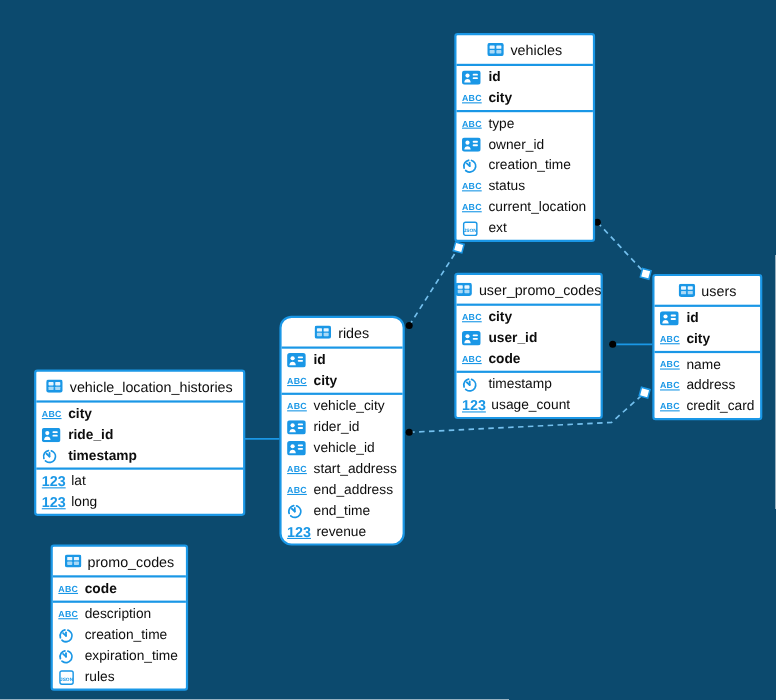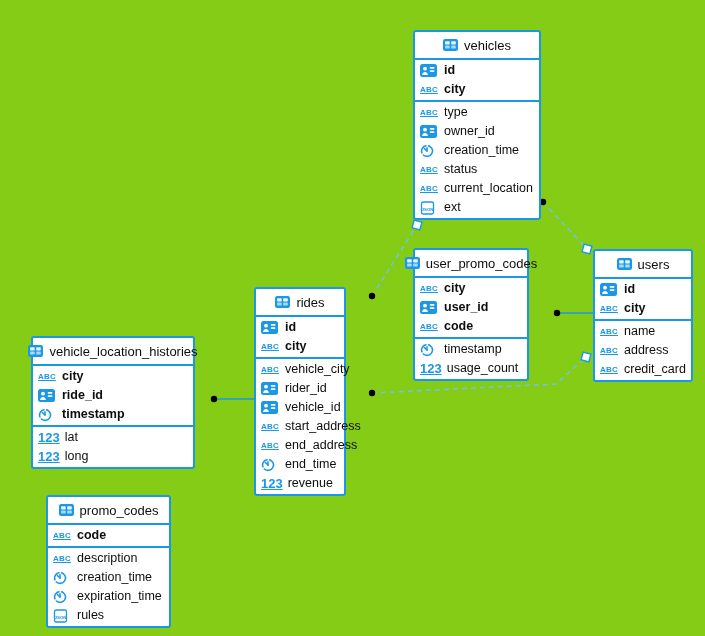--- a/index.html
+++ b/index.html
@@ -22,21 +22,21 @@
   .row{height:19px;display:flex;align-items:center;gap:5px;padding:0 5px;white-space:nowrap;}
   .row .ic{flex:0 0 19px;display:flex;align-items:center;justify-content:flex-start;}
   .section.pk .row{font-weight:700;}
   .ticon{font-size:8px;font-weight:800;color:var(--accent,#1a97e6);letter-spacing:.2px;line-height:1;text-decoration:underline;}
   .ticon.n{font-size:13px;font-weight:700;letter-spacing:0;}
   .lbl{line-height:1;}
 </style>
 </head>
 <body>
 
-<div id="canvas" style="background: #84cc16;">
+<div id="canvas" style="background: #0c4a6e;">
     <svg id="wires" width="705" height="636">
       <polyline points="214,399 254,399" fill="none" stroke="#1a97e6" stroke-width="1.5"></polyline>
       <circle cx="214" cy="399" r="3.2" fill="#000000"></circle>
       <polyline points="557,313 593,313" fill="none" stroke="#1a97e6" stroke-width="1.5"></polyline>
       <circle cx="557" cy="313" r="3.2" fill="#000000"></circle>
       <polyline points="372,296 417,225" fill="none" stroke="#74c0ee" stroke-width="1.5" stroke-dasharray="5 4"></polyline>
       <circle cx="372" cy="296" r="3.2" fill="#000000"></circle>
       <rect x="413" y="221" width="8" height="8" fill="#ffffff" stroke="#1a97e6" stroke-width="1.4" transform="rotate(15 417 225)"></rect>
       <polyline points="543,202 587,249" fill="none" stroke="#74c0ee" stroke-width="1.5" stroke-dasharray="5 4"></polyline>
       <circle cx="543" cy="202" r="3.2" fill="#000000"></circle>
@@ -123,21 +123,21 @@
           <span class="ic">
             <svg width="15" height="14" viewBox="0 0 15 14">
               <path d="M3.2 1h8.6a1.7 1.7 0 0 1 1.7 1.7v8.6a1.7 1.7 0 0 1-1.7 1.7H3.2a1.7 1.7 0 0 1-1.7-1.7V2.7A1.7 1.7 0 0 1 3.2 1z" fill="#fff" stroke="#1a97e6" stroke-width="1.3"></path>
               <text x="7.5" y="9.8" text-anchor="middle" font-size="4.4" font-weight="700" fill="#1a97e6" font-family="Liberation Sans, sans-serif">JSON</text>
             </svg>
           </span>
           <span class="lbl">ext</span>
         </div>
       </div>
     </div>
-    <div class="table" style="left: 413px; top: 248px; width: 116px;">
+    <div class="table" style="left: 413px; top: 248px; width: 135px;">
       <div class="tbl-header">
         <span class="ic">
           <svg width="15" height="12" viewBox="0 0 15 12">
             <rect width="15" height="12" rx="2.2" fill="#1a97e6"></rect>
             <rect x="2.1" y="2.3" width="4.6" height="3.1" rx="0.6" fill="#e8f5fe"></rect>
             <rect x="8.2" y="2.3" width="4.6" height="3.1" rx="0.6" fill="#e8f5fe"></rect>
             <rect x="2.1" y="6.5" width="4.6" height="3.1" rx="0.6" fill="#a9d9f6"></rect>
             <rect x="8.2" y="6.5" width="4.6" height="3.1" rx="0.6" fill="#a9d9f6"></rect>
           </svg>
         </span>
@@ -235,21 +235,21 @@
           <span class="lbl">address</span>
         </div>
         <div class="row">
           <span class="ic">
             <span class="ticon">ABC</span>
           </span>
           <span class="lbl">credit_card</span>
         </div>
       </div>
     </div>
-    <div class="table" style="left: 254px; top: 287px; width: 92px;">
+    <div class="table" style="left: 254px; top: 287px; width: 114px; border-radius: 11px;">
       <div class="tbl-header">
         <span class="ic">
           <svg width="15" height="12" viewBox="0 0 15 12">
             <rect width="15" height="12" rx="2.2" fill="#1a97e6"></rect>
             <rect x="2.1" y="2.3" width="4.6" height="3.1" rx="0.6" fill="#e8f5fe"></rect>
             <rect x="8.2" y="2.3" width="4.6" height="3.1" rx="0.6" fill="#e8f5fe"></rect>
             <rect x="2.1" y="6.5" width="4.6" height="3.1" rx="0.6" fill="#a9d9f6"></rect>
             <rect x="8.2" y="6.5" width="4.6" height="3.1" rx="0.6" fill="#a9d9f6"></rect>
           </svg>
         </span>
@@ -329,21 +329,21 @@
           <span class="lbl">end_time</span>
         </div>
         <div class="row">
           <span class="ic">
             <span class="ticon n">123</span>
           </span>
           <span class="lbl">revenue</span>
         </div>
       </div>
     </div>
-    <div class="table" style="left: 31px; top: 336px; width: 164px;">
+    <div class="table" style="left: 31px; top: 336px; width: 192px;">
       <div class="tbl-header">
         <span class="ic">
           <svg width="15" height="12" viewBox="0 0 15 12">
             <rect width="15" height="12" rx="2.2" fill="#1a97e6"></rect>
             <rect x="2.1" y="2.3" width="4.6" height="3.1" rx="0.6" fill="#e8f5fe"></rect>
             <rect x="8.2" y="2.3" width="4.6" height="3.1" rx="0.6" fill="#e8f5fe"></rect>
             <rect x="2.1" y="6.5" width="4.6" height="3.1" rx="0.6" fill="#a9d9f6"></rect>
             <rect x="8.2" y="6.5" width="4.6" height="3.1" rx="0.6" fill="#a9d9f6"></rect>
           </svg>
         </span>

